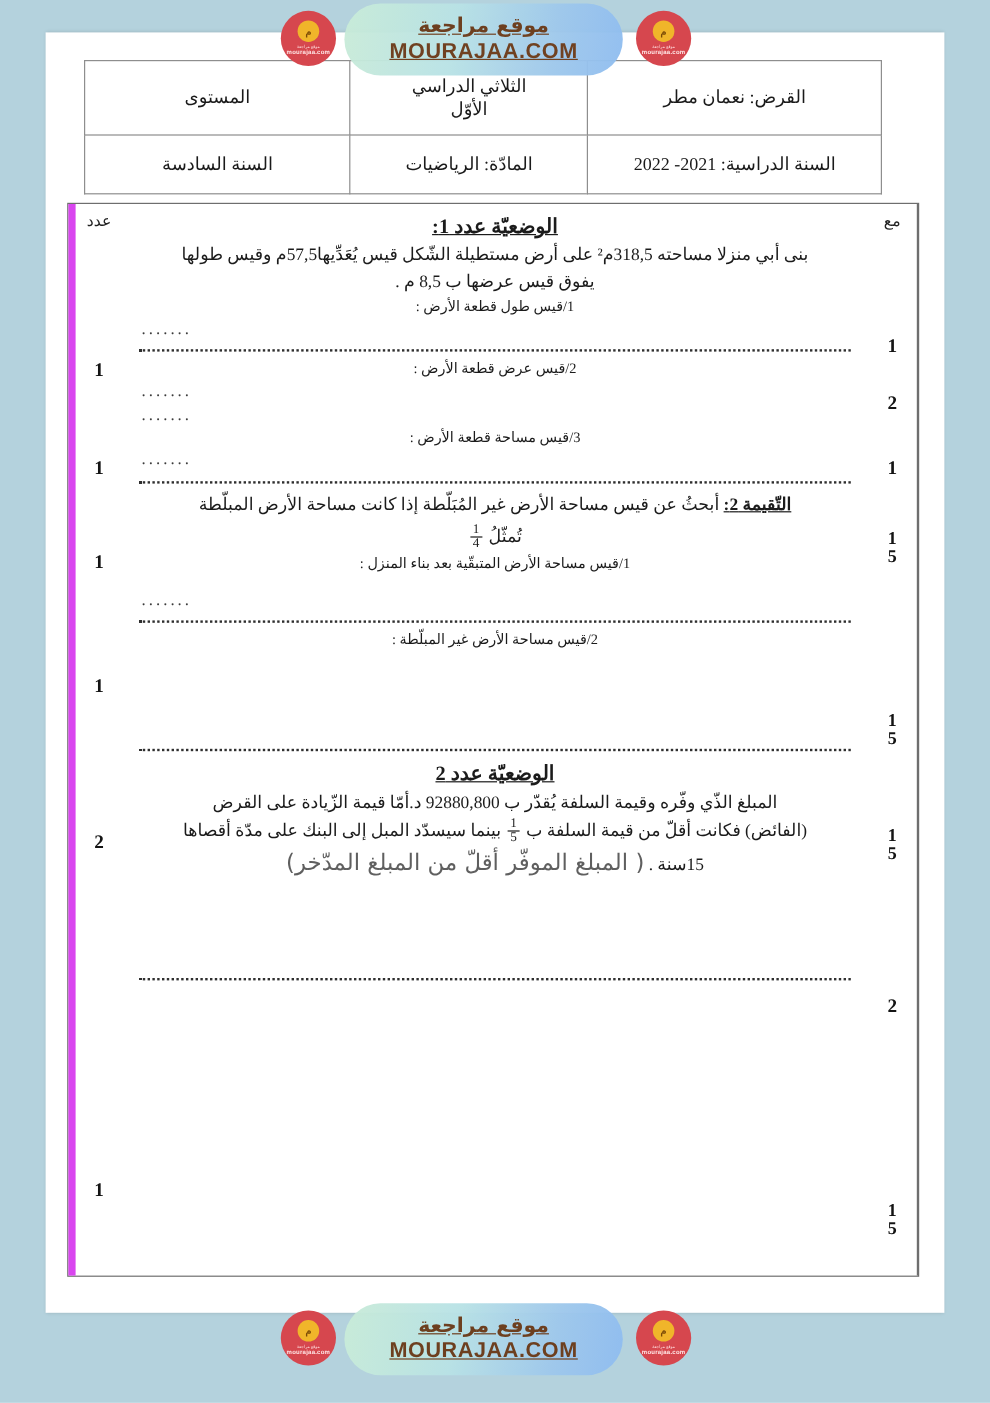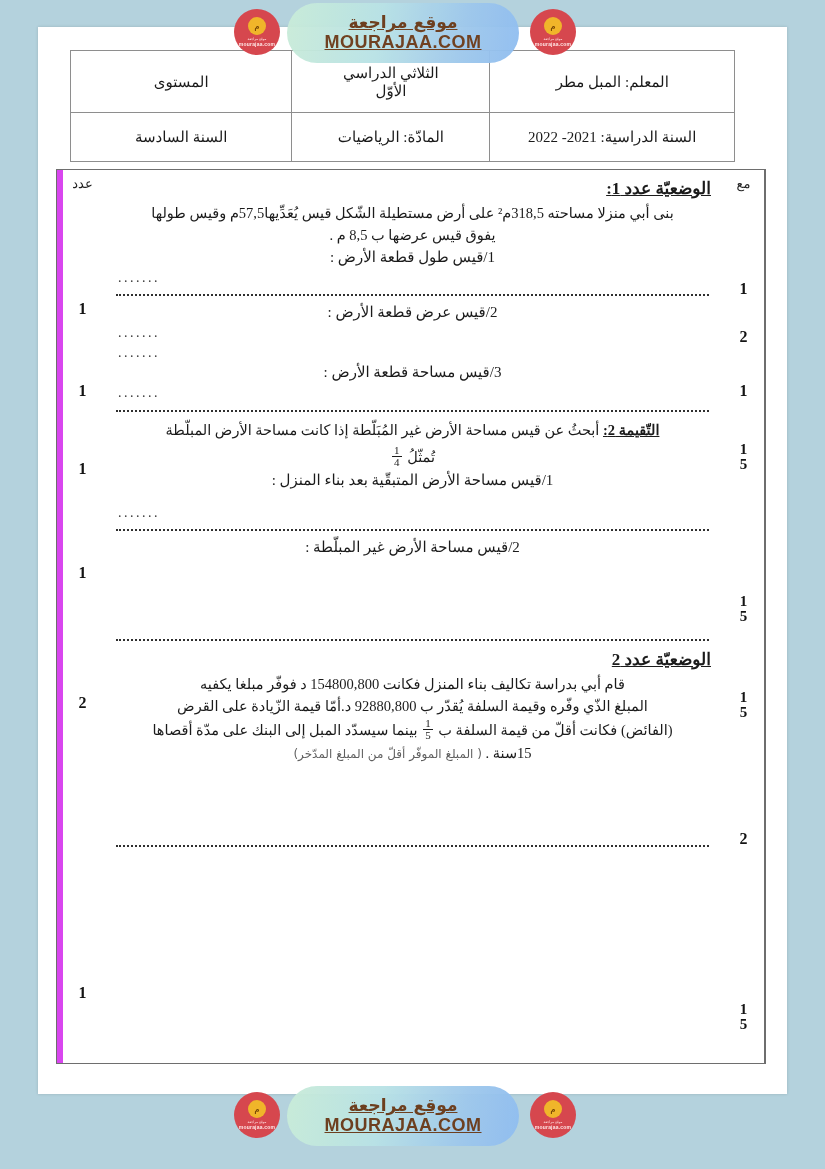--- a/index.html
+++ b/index.html
@@ -107,20 +107,21 @@
   }
   .mark.frac { line-height: 1.02; font-size: 15px; }
   .mark.frac span { display: block; }
 
   
   .content {
     padding: 6px 12px 0 12px;
     color: #1b1b1b;
   }
   .ex-title {
+    text-align: center;
     font-size: 17px;
     font-weight: bold;
     text-decoration: underline;
     margin: 2px 0 4px 0;
     letter-spacing: 0.3px;
   }
   .para {
     font-size: 14.5px;
     line-height: 1.45;
     text-align: center;
@@ -131,21 +132,21 @@
     font-size: 14.5px;
     line-height: 1.5;
     text-align: center;
     margin: 3px 0 1px 0;
   }
   .instr .lead {
     text-decoration: underline;
     font-weight: bold;
   }
   .qline {
-    font-size: 15px;
+    font-size: 12px;
     text-align: center;
     margin: 2px 0;
   }
   .dots-short {
     font-size: 14px;
     letter-spacing: 2.5px;
     color: #3a3a3a;
     margin: 4px 0 2px 4px;
     direction: ltr;
     text-align: left;
@@ -171,21 +172,21 @@
     text-align: center;
     font-size: 11px;
     line-height: 1.05;
     margin: 0 2px;
   }
   .frac-inline .num { display: block; border-bottom: 1px solid #1b1b1b; padding: 0 2px; }
   .frac-inline .den { display: block; padding: 0 2px; }
 
   .handwrite {
     font-family: "DejaVu Sans", sans-serif;
-    font-size: 12px;
+    font-size: 19px;
     color: #2a2a2a;
     opacity: 0.75;
   }
 
   
   .wm {
     position: absolute;
     display: flex;
     align-items: center;
     justify-content: center;
@@ -260,21 +261,21 @@
   }
 </style>
 </head>
 <body>
 
 <div class="paper">
 
   <table class="hdr-table">
     <tbody>
         <tr class="hdr-row1">
-      <td class="hdr-c3">المعلم: المبل مطر</td>
+      <td class="hdr-c3">القرض: نعمان مطر</td>
       <td class="hdr-c2">
         <span class="hdr-sub">الثلاثي الدراسي</span>
         <span class="hdr-sub">الأوّل</span>
       </td>
       <td class="hdr-c1">المستوى</td>
     </tr>
     <tr class="hdr-row2">
       <td class="hdr-c3">السنة الدراسية: 2021- 2022</td>
       <td class="hdr-c2">المادّة: الرياضيات</td>
       <td class="hdr-c1">السنة السادسة</td>
@@ -355,25 +356,20 @@
         <div class="dots-short">.......</div>
         <div class="dots-full"></div>
 
         <div class="qline">2/قيس مساحة الأرض غير المبلّطة :</div>
         <div class="spacer-lg"></div>
         <div class="spacer-md"></div>
         <div class="sep"></div>
 
         <div class="ex-title">الوضعيّة عدد 2</div>
         <div class="para">
-          <span>قام أبي بدراسة تكاليف بناء المنزل فكانت</span>
-          <span>154800,800</span>
-          <span>د فوفّر مبلغا يكفيه</span>
-        </div>
-        <div class="para">
           <span>المبلغ الذّي وفّره وقيمة السلفة يُقدّر ب</span>
           <span>92880,800</span>
           <span>د.أمّا قيمة الزّيادة على القرض</span>
         </div>
         <div class="para">
           <span>(الفائض) فكانت أقلّ من قيمة السلفة ب</span>
           <span class="frac-inline">
             <span class="num">1</span>
             <span class="den">5</span>
           </span>

